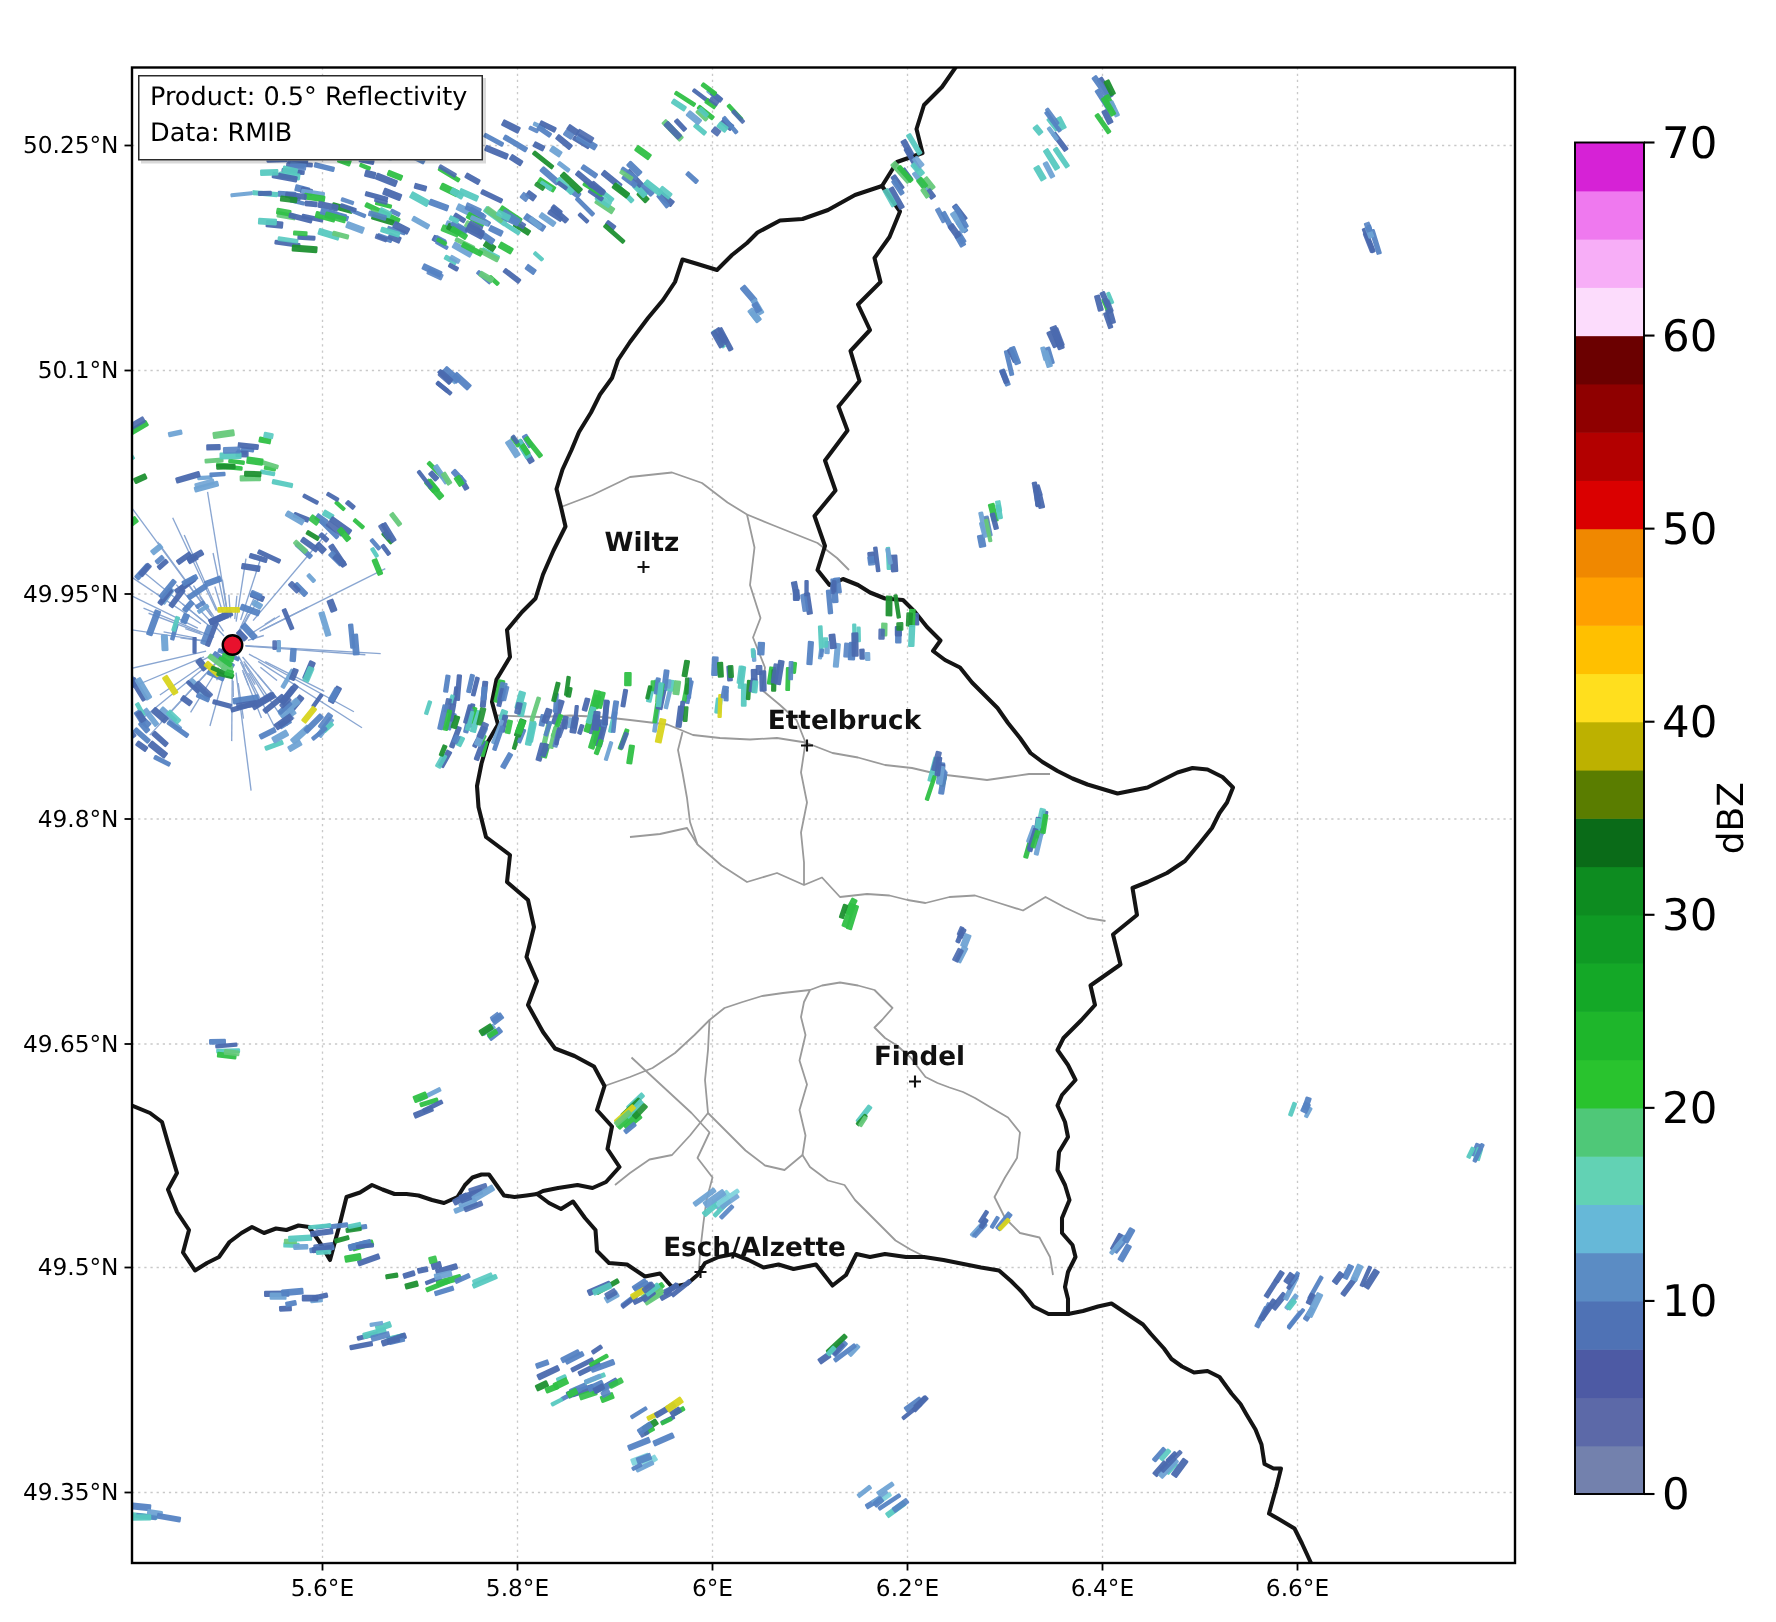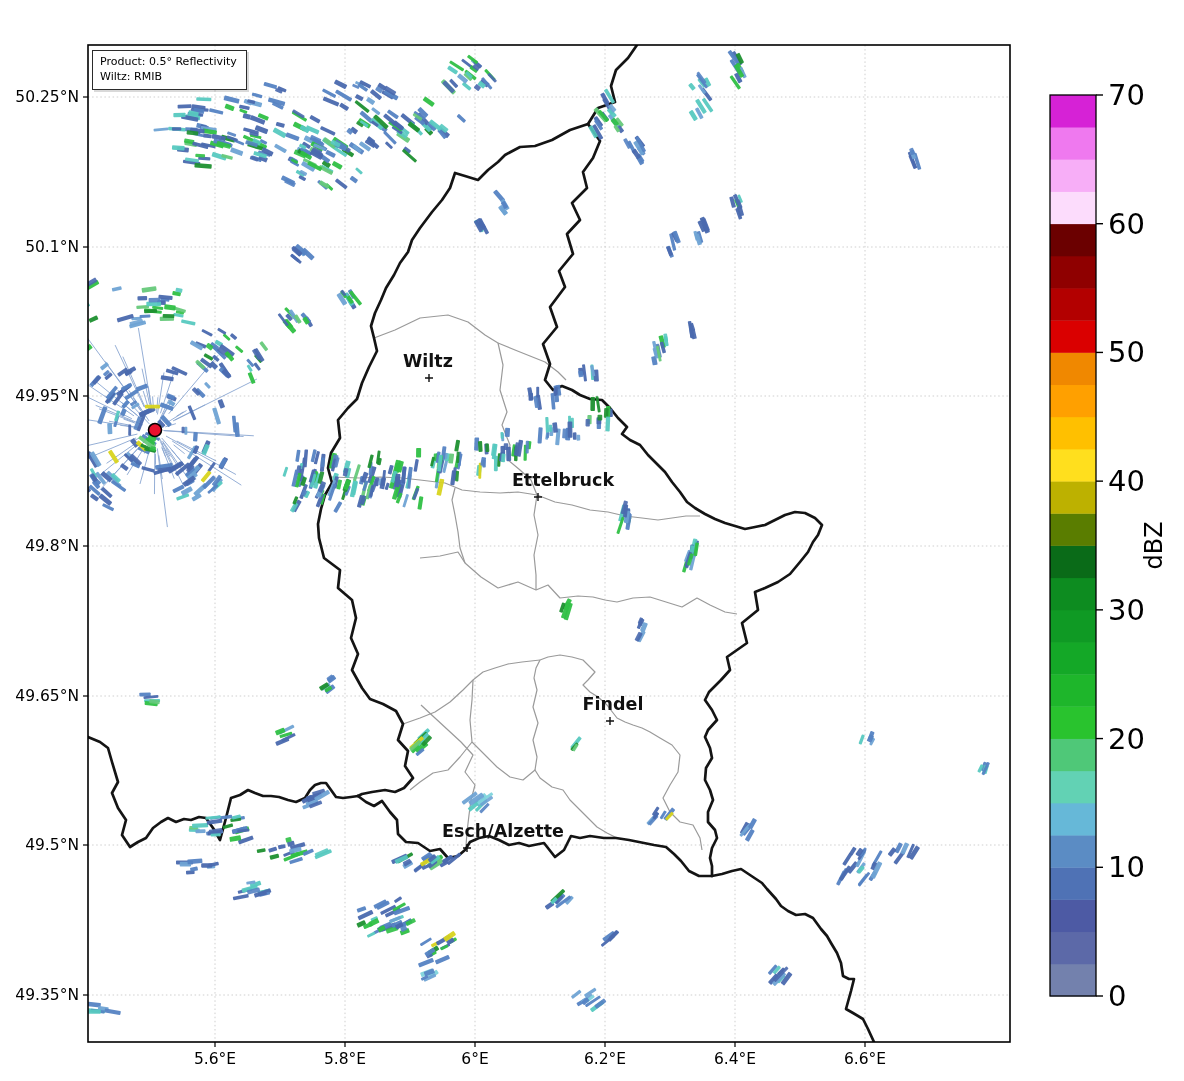--- a/index.html
+++ b/index.html
@@ -1,21 +1,21 @@
 <!DOCTYPE html>
 <html><head>
 <meta charset="utf-8">
 <style>
   html,body{margin:0;padding:0;background:#ffffff;}
   .stage{position:relative;width:1184px;height:1081px;background:#fff;overflow:hidden;
          font-family:"DejaVu Sans","Liberation Sans",sans-serif;}
   .fig-title{position:absolute;left:88px;top:6px;width:922px;text-align:center;
              font-size:27px;color:#000;letter-spacing:0.5px;}
   .product-box{position:absolute;left:92px;top:50px;background:#ffffff;
-               border:1.4px solid #2b2b2b;padding:3px 9px 4px 7px;font-size:11px;
+               border:1.4px solid #2b2b2b;padding:3px 9px 4px 7px;font-size:17px;
                line-height:1.4;color:#000;box-shadow:2px 2px 0 rgba(0,0,0,0.15);}
   svg{position:absolute;left:0;top:0;}
   text{font-family:"DejaVu Sans","Liberation Sans",sans-serif;}
 </style>
 </head>
 <body>
 
 <div class="stage">
   <svg id="map-svg" width="1184" height="1081" viewBox="0 0 1184 1081">
       <defs>
@@ -1309,15 +1309,15 @@
         <text x="1108" y="362.42857142857144" font-size="29" fill="#000">50</text>
         <line x1="1096" y1="223.71428571428578" x2="1103" y2="223.71428571428578" stroke="#000" stroke-width="1.4"></line>
         <text x="1108" y="233.71428571428578" font-size="29" fill="#000">60</text>
         <line x1="1096" y1="95" x2="1103" y2="95" stroke="#000" stroke-width="1.4"></line>
         <text x="1108" y="105" font-size="29" fill="#000">70</text>
         <text transform="translate(1162,545.5) rotate(-90)" text-anchor="middle" font-size="24" fill="#000">dBZ</text>
       </g>
     </svg>
   <div class="product-box">
     <div>Product: 0.5° Reflectivity</div>
-    <div>Wiltz: RMIB</div>
+    <div>Data: RMIB</div>
   </div>
 </div>
 
 </body></html>

